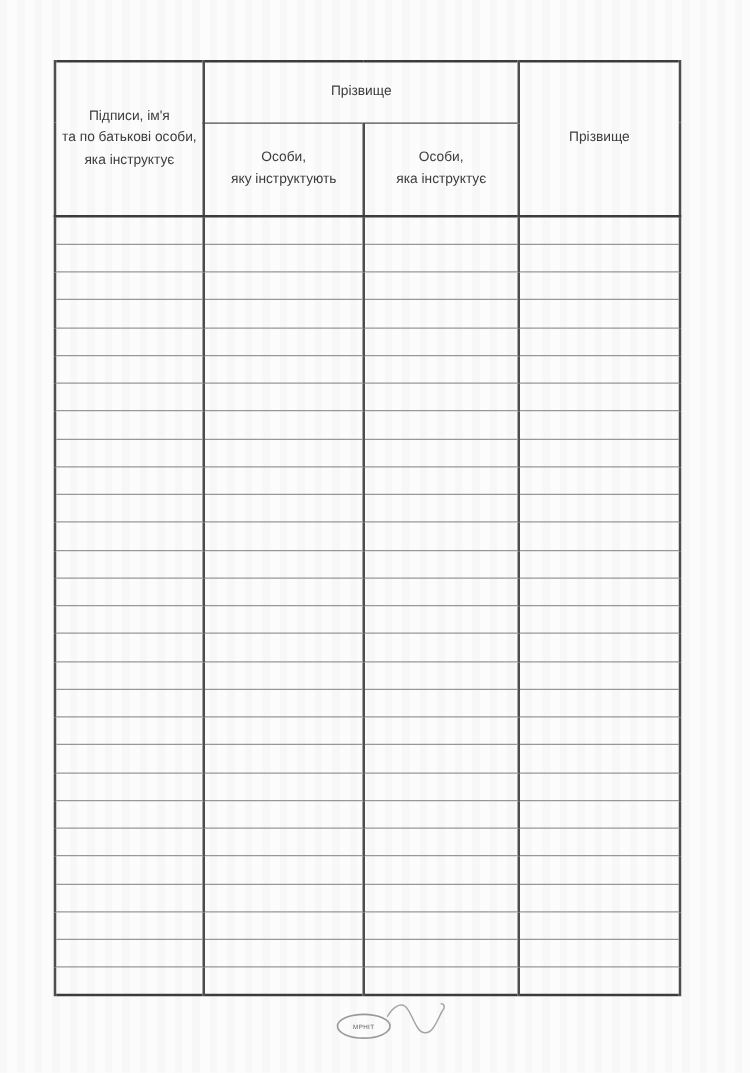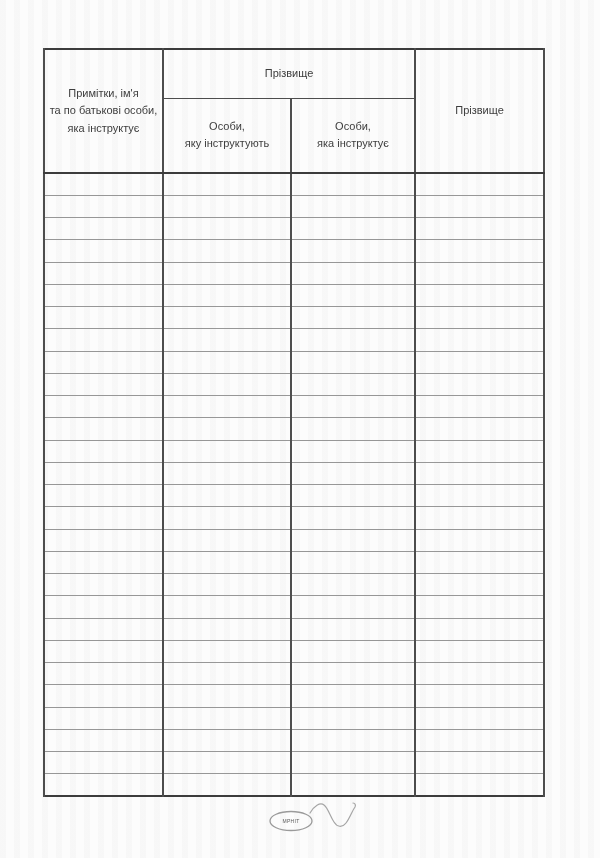--- a/index.html
+++ b/index.html
@@ -69,21 +69,21 @@
 
 <table class="form-table">
   <colgroup>
     <col style="width:119px">
     <col style="width:128px">
     <col style="width:124px">
     <col style="width:129px">
   </colgroup>
   <thead>
     <tr class="top-row">
-      <th rowspan="2">Примітки, ім'я
+      <th rowspan="2">Підписи, ім'я
 та по батькові особи,
 яка інструктує</th>
       <th colspan="2" class="sig-group">Прізвище</th>
       <th rowspan="2">Прізвище</th>
     </tr>
     <tr class="sub-row">
       <th>Особи,
 яку інструктують</th>
       <th>Особи,
 яка інструктує</th>

